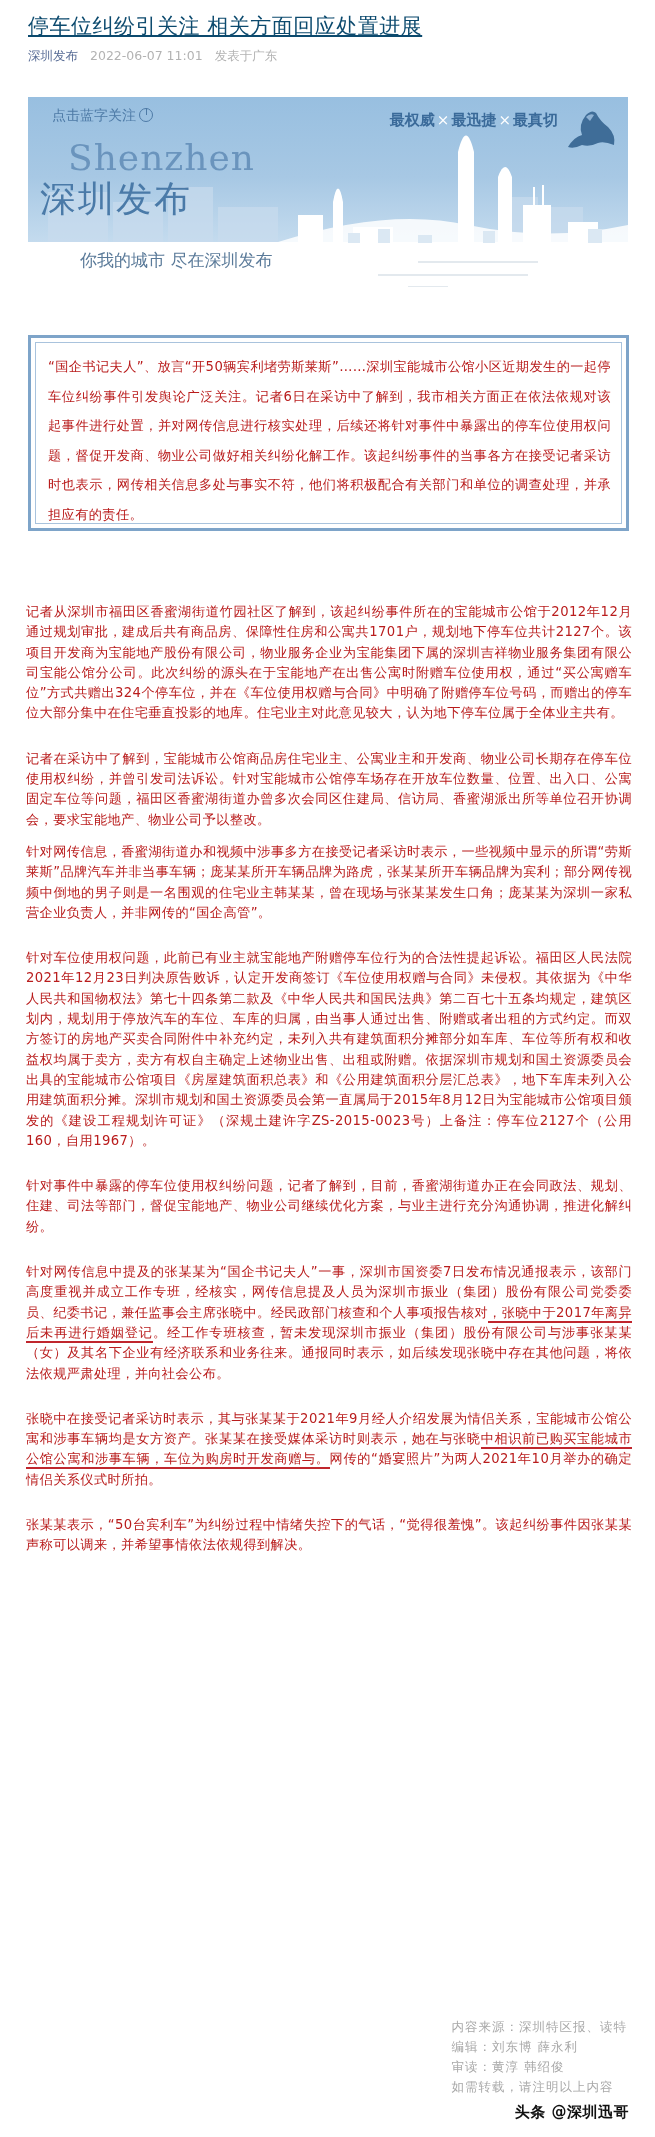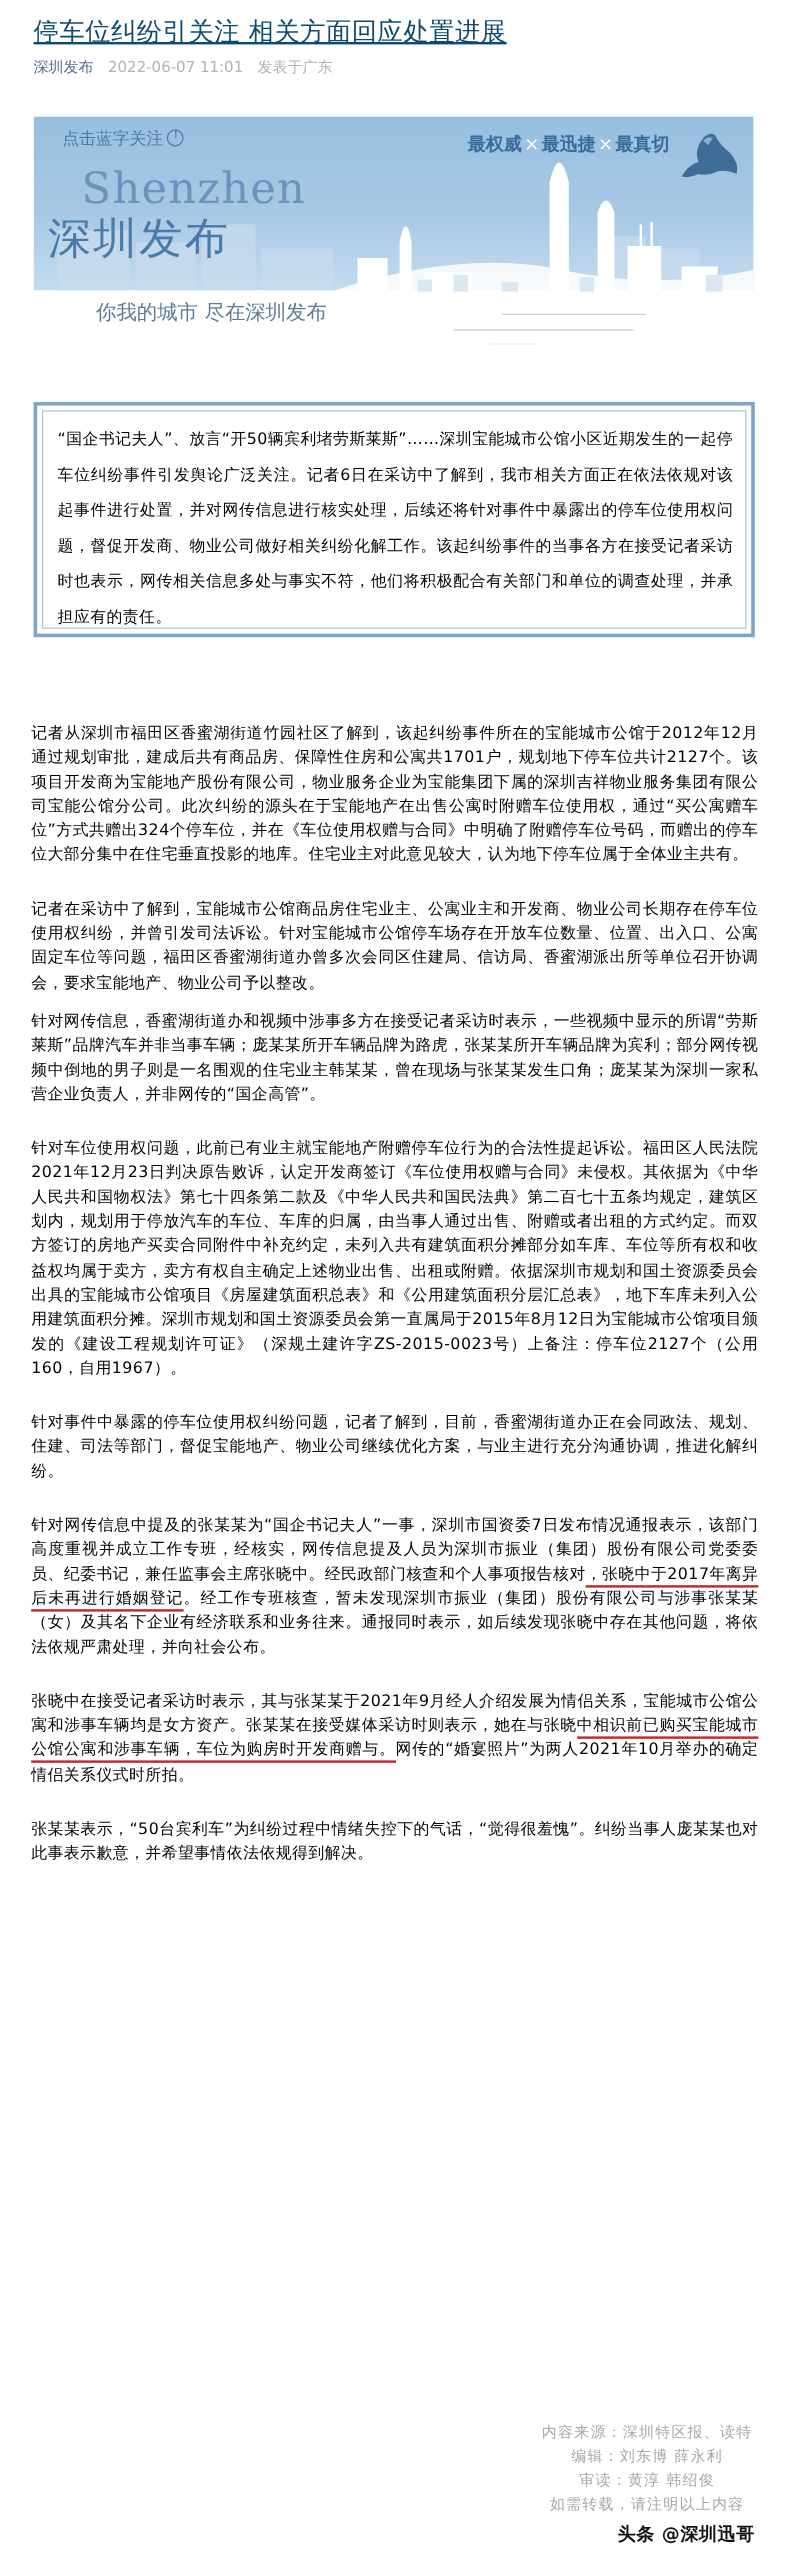--- a/index.html
+++ b/index.html
@@ -72,34 +72,34 @@
 
   .boxed {
     position: absolute; left: 28px; top: 335px; width: 601px; height: 196px;
     border: 3px solid #7ea4c9; padding: 4px;
   }
   .boxed-inner {
     width: 100%; height: 100%; border: 1px solid #a9c3dd;
     padding: 9px 10px 0 12px;
   }
   .para {
-    font-size: 13.2px; line-height: 29.5px; color: #000000; text-align: justify;
+    font-size: 13.2px; line-height: 29.5px; color: #b91c1c; text-align: justify;
     letter-spacing: 0.4px;
   }
   .article {
     position: absolute; left: 26px; top: 602px; width: 606px;
   }
   .article .para { margin-bottom: 25px; line-height: 20.3px; font-size: 13.2px; }
   .u-red {
     text-decoration: none;
     border-bottom: 2.5px solid #c0262d;
     padding-bottom: 1px;
   }
   .credits {
-    position: absolute; right: 28px; top: 2017px; text-align: center;
+    position: absolute; right: 28px; top: 2017px; text-align: left;
     font-size: 12.5px; color: #a8a8a8; line-height: 20px; letter-spacing: 1px;
   }
   .watermark {
     position: absolute; right: 26px; top: 2103px; font-size: 15px; color: #111111;
     font-weight: bold; letter-spacing: 0.5px;
     text-shadow: 0 0 2px #ffffff, 0 0 1px #ffffff;
     text-align: center;
   }
 </style>
 </head>
@@ -175,21 +175,21 @@
   <p class="para" style="margin-bottom:12px;">记者在采访中了解到，宝能城市公馆商品房住宅业主、公寓业主和开发商、物业公司长期存在停车位使用权纠纷，并曾引发司法诉讼。针对宝能城市公馆停车场存在开放车位数量、位置、出入口、公寓固定车位等问题，福田区香蜜湖街道办曾多次会同区住建局、信访局、香蜜湖派出所等单位召开协调会，要求宝能地产、物业公司予以整改。</p>
   <p class="para">针对网传信息，香蜜湖街道办和视频中涉事多方在接受记者采访时表示，一些视频中显示的所谓“劳斯莱斯”品牌汽车并非当事车辆；庞某某所开车辆品牌为路虎，张某某所开车辆品牌为宾利；部分网传视频中倒地的男子则是一名围观的住宅业主韩某某，曾在现场与张某某发生口角；庞某某为深圳一家私营企业负责人，并非网传的“国企高管”。</p>
   <p class="para">针对车位使用权问题，此前已有业主就宝能地产附赠停车位行为的合法性提起诉讼。福田区人民法院2021年12月23日判决原告败诉，认定开发商签订《车位使用权赠与合同》未侵权。其依据为《中华人民共和国物权法》第七十四条第二款及《中华人民共和国民法典》第二百七十五条均规定，建筑区划内，规划用于停放汽车的车位、车库的归属，由当事人通过出售、附赠或者出租的方式约定。而双方签订的房地产买卖合同附件中补充约定，未列入共有建筑面积分摊部分如车库、车位等所有权和收益权均属于卖方，卖方有权自主确定上述物业出售、出租或附赠。依据深圳市规划和国土资源委员会出具的宝能城市公馆项目《房屋建筑面积总表》和《公用建筑面积分层汇总表》，地下车库未列入公用建筑面积分摊。深圳市规划和国土资源委员会第一直属局于2015年8月12日为宝能城市公馆项目颁发的《建设工程规划许可证》（深规土建许字ZS-2015-0023号）上备注：停车位2127个（公用160，自用1967）。</p>
   <p class="para">针对事件中暴露的停车位使用权纠纷问题，记者了解到，目前，香蜜湖街道办正在会同政法、规划、住建、司法等部门，督促宝能地产、物业公司继续优化方案，与业主进行充分沟通协调，推进化解纠纷。</p>
   <p class="para">
     <span>针对网传信息中提及的张某某为“国企书记夫人”一事，深圳市国资委7日发布情况通报表示，该部门高度重视并成立工作专班，经核实，网传信息提及人员为深圳市振业（集团）股份有限公司党委委员、纪委书记，兼任监事会主席张晓中。经民政部门核查和个人事项报告核对</span><span class="u-red">，张晓中于2017年离异后未再进行婚姻登记</span><span>。经工作专班核查，暂未发现深圳市振业（集团）股份有限公司与涉事张某某（女）及其名下企业有经济联系和业务往来。通报同时表示，如后续发现张晓中存在其他问题，将依法依规严肃处理，并向社会公布。</span>
   </p>
   <p class="para">
     <span>张晓中在接受记者采访时表示，其与张某某于2021年9月经人介绍发展为情侣关系，宝能城市公馆公寓和涉事车辆均是女方资产。张某某在接受媒体采访时则表示，她在与张晓</span><span class="u-red">中相识前已购买宝能城市公馆公寓和涉事车辆，车位为购房时开发商赠与。</span><span>网传的“婚宴照片”为两人2021年10月举办的确定情侣关系仪式时所拍。</span>
   </p>
-  <p class="para">张某某表示，“50台宾利车”为纠纷过程中情绪失控下的气话，“觉得很羞愧”。纠纷当事人庞某某也对此事表示歉意，并希望事情依法依规得到解决。</p>
+  <p class="para">张某某表示，“50台宾利车”为纠纷过程中情绪失控下的气话，“觉得很羞愧”。该起纠纷事件因张某某声称可以调来，并希望事情依法依规得到解决。</p>
 </div>
 
 <div class="credits">
   <div>内容来源：深圳特区报、读特</div>
   <div>编辑：刘东博 薛永利</div>
   <div>审读：黄淳 韩绍俊</div>
   <div>如需转载，请注明以上内容</div>
 </div>
 
 <div class="watermark">头条 @深圳迅哥</div>

